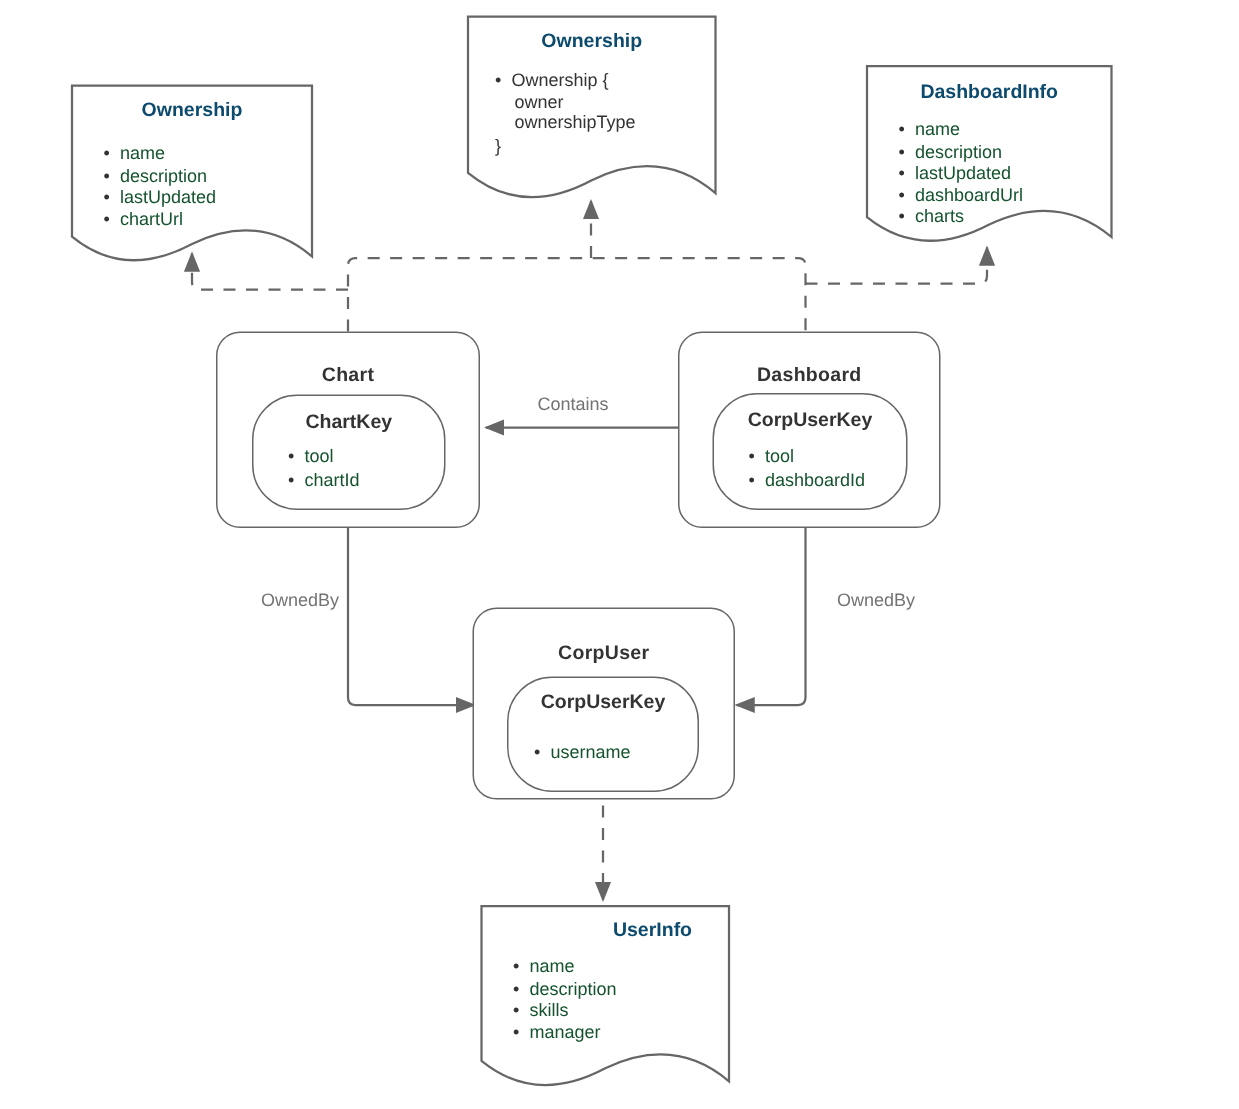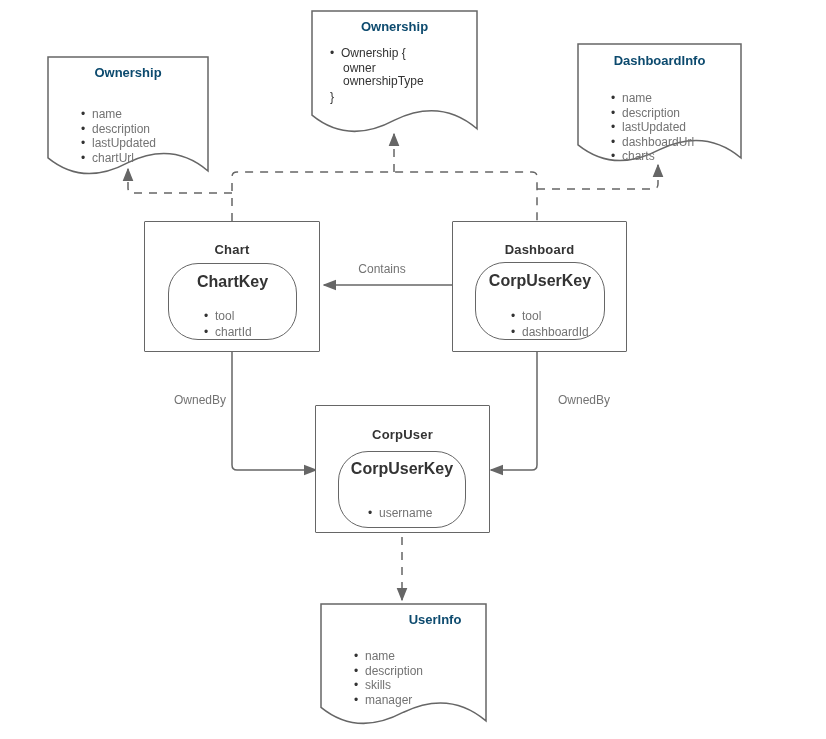--- a/index.html
+++ b/index.html
@@ -3,37 +3,37 @@
 <meta charset="utf-8">
 <style>
   html,body{margin:0;padding:0;background:#ffffff;}
   #canvas{
     position:relative;width:826px;height:739px;background:#ffffff;overflow:hidden;
     font-family:"Liberation Sans","DejaVu Sans",sans-serif;color:#333333;
   }
   #wires{position:absolute;left:0;top:0;width:826px;height:739px;}
   
   .entity{
-    position:absolute;border:1.5px solid #666666;border-radius:1px;background:#ffffff;box-sizing:border-box;text-decoration:underline;
+    position:absolute;border:1.5px solid #666666;border-radius:16px;background:#ffffff;box-sizing:border-box;text-decoration:underline;
   }
   .entity-title{
     position:absolute;left:0;right:0;text-align:center;
     font-size:13px;font-weight:bold;color:#333333;letter-spacing:0.2px;
   }
   .keybox{
     position:absolute;border:1.5px solid #666666;border-radius:30px;background:#ffffff;box-sizing:border-box;
   }
   .key-title{
     position:absolute;left:0;right:0;text-align:center;
-    font-size:16px;font-weight:bold;color:#333333;
+    font-size:13px;font-weight:bold;color:#333333;
   }
   
   ul.plist{
-    position:absolute;margin:16px;padding:0;list-style:none;
-    font-size:12px;line-height:14.5px;color:#737373;
+    position:absolute;margin:4px;padding:0;list-style:none;
+    font-size:12px;line-height:14.5px;color:#14532d;
   }
   ul.plist.key{line-height:15.5px;}
   ul.plist li{padding-left:11px;position:relative;white-space:nowrap;}
   ul.plist li::before{content:"\2022";position:absolute;left:0;top:0;color:#333333;}
   
   .doc-title{
     position:absolute;text-align:center;font-size:13px;font-weight:bold;color:#0c4a6e;white-space:nowrap;
   }
   .ownline{position:absolute;font-size:12px;line-height:14.5px;color:#333333;white-space:nowrap;}
   .ownline.indent{padding-left:13px;}

